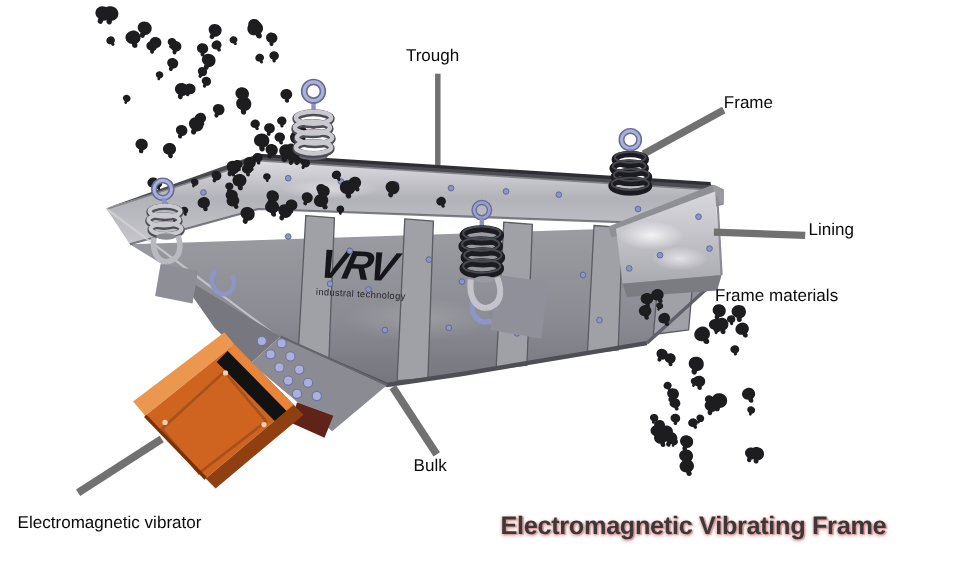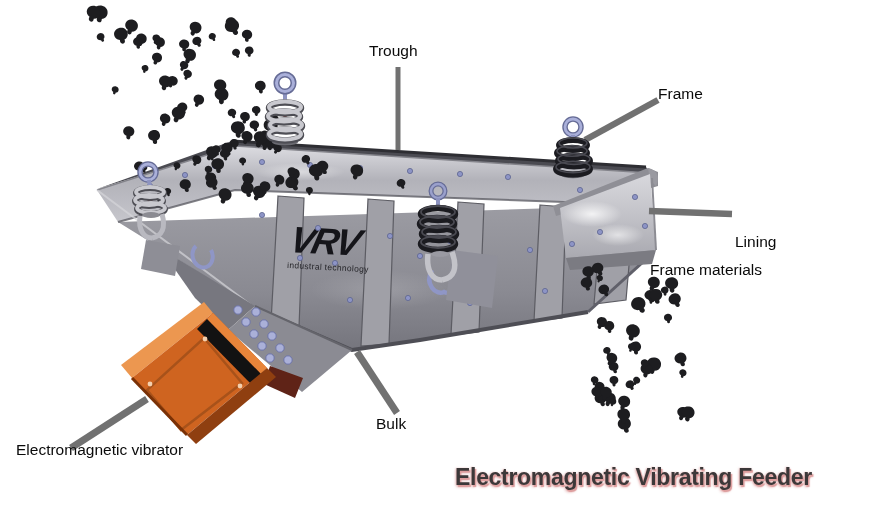--- a/index.html
+++ b/index.html
@@ -362,19 +362,19 @@
       <ellipse cx="573" cy="143" rx="14" ry="5"></ellipse>
           <ellipse cx="572" cy="151" rx="15" ry="5.2"></ellipse>
       <ellipse cx="574" cy="159" rx="16" ry="5.4"></ellipse>
           <ellipse cx="573" cy="167" rx="17" ry="5.6"></ellipse>
     </g>
   </g>
 </svg>
 
 <div class="lbl" style="left:369px;top:43px;">Trough</div>
 <div class="lbl" style="left:658px;top:86px;">Frame</div>
-<div class="lbl" style="left:735px;top:202px;margin-top:32px;">Lining</div>
+<div class="lbl" style="left:735px;top:202px;">Lining</div>
 <div class="lbl" style="left:650px;top:262px;">Frame materials</div>
 <div class="lbl" style="left:376px;top:416px;">Bulk</div>
-<div class="lbl" style="left:16px;top:442px;">Electromagnetic vibrator</div>
-<div class="title">Electromagnetic Vibrating Feeder</div>
+<div class="lbl" style="left:16px;top:468px;">Electromagnetic vibrator</div>
+<div class="title">Electromagnetic Vibrating Frame</div>
 
 </div>
 
 </body></html>

